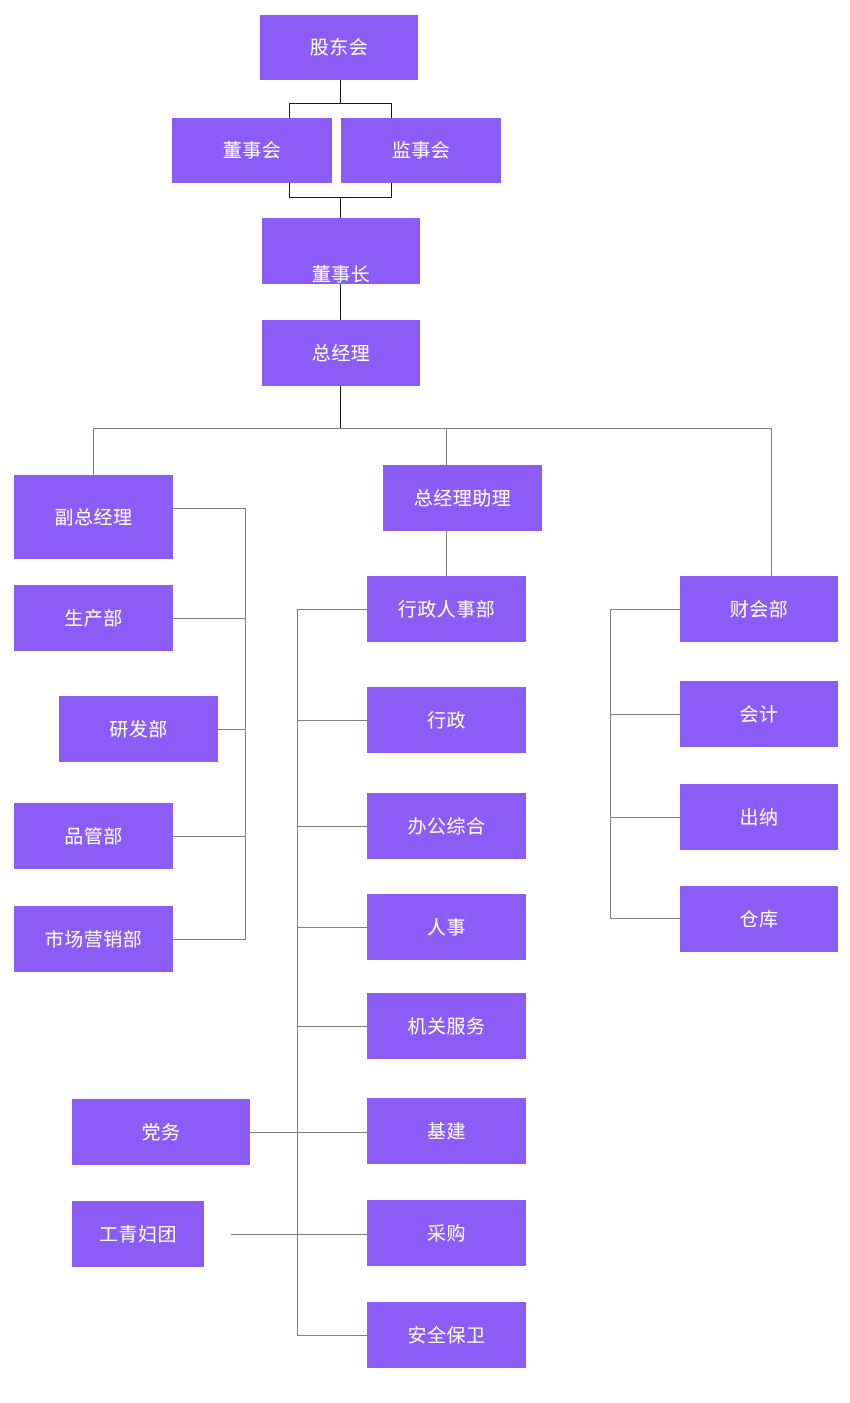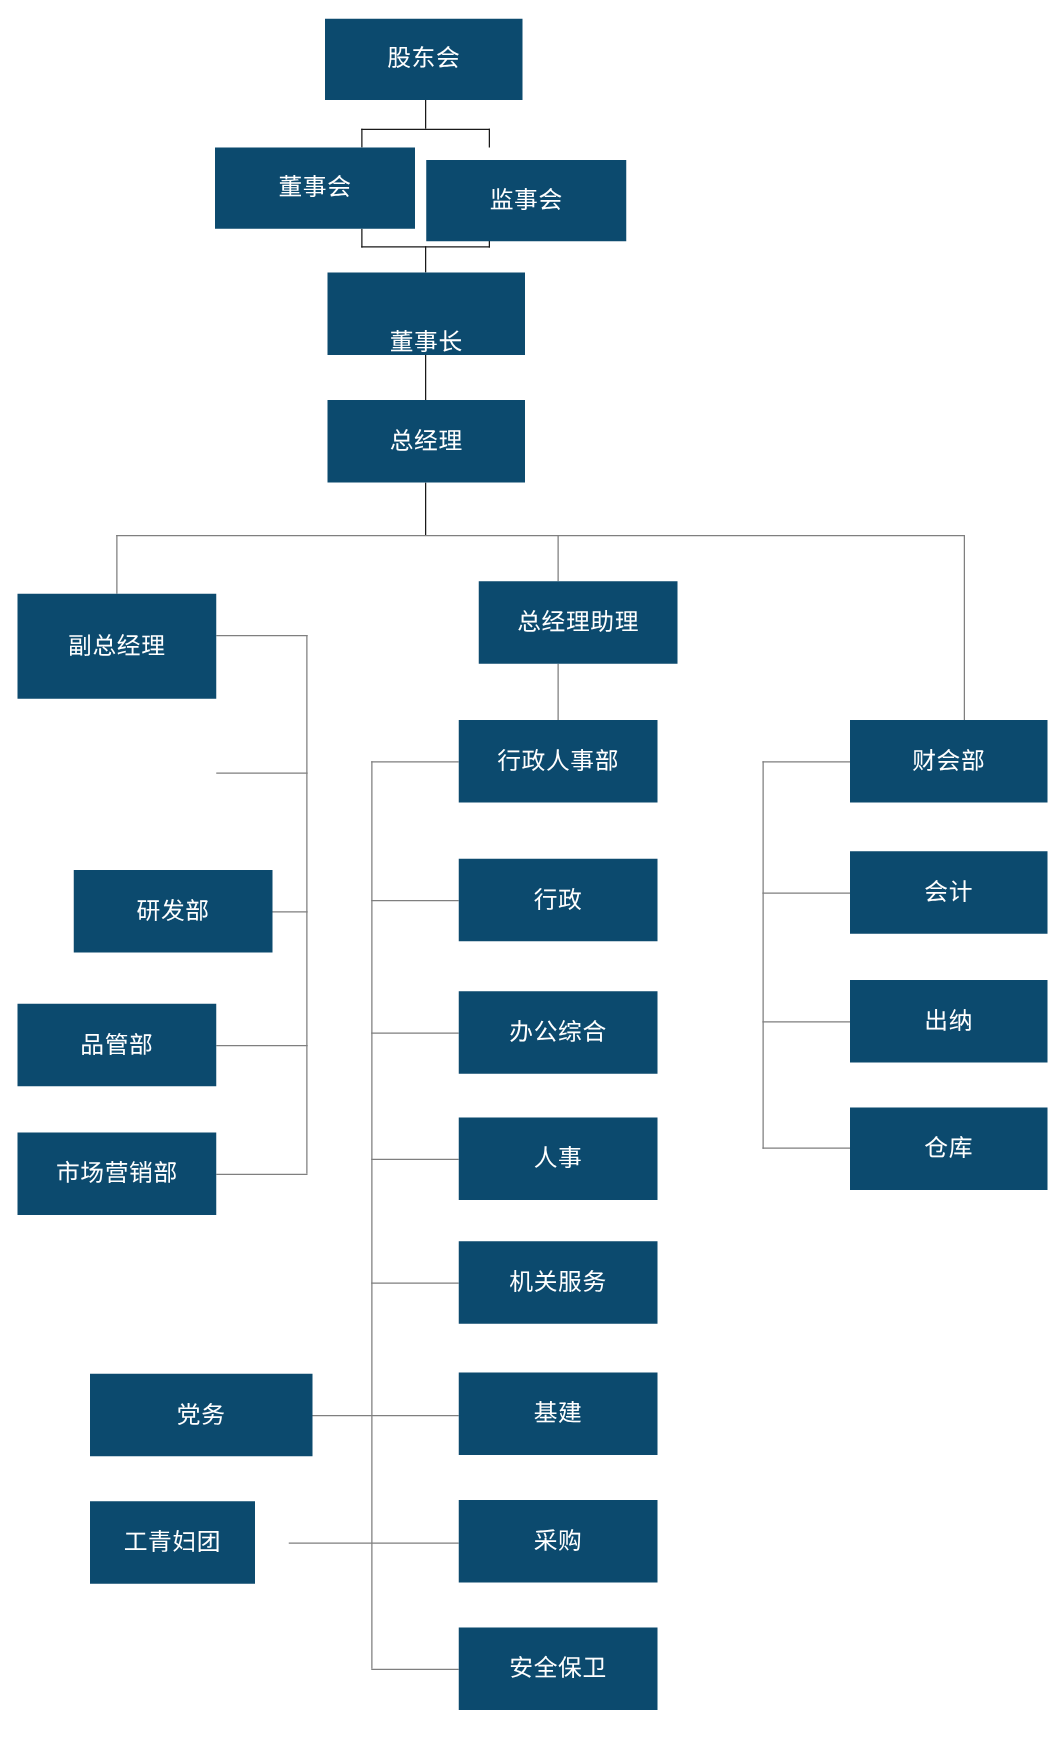--- a/index.html
+++ b/index.html
@@ -14,21 +14,21 @@
   #chart {
     position: relative;
     width: 850px;
     height: 1403px;
     background: #ffffff;
     overflow: hidden;
   }
   .node {
     position: absolute;
     box-sizing: border-box;
-    background: #0c4a6e;
+    background: #8b5cf6;
     color: #ffffff;
     display: flex;
     align-items: center;
     justify-content: center;
     font-size: 19px;
     line-height: 1;
     letter-spacing: 0.5px;
     white-space: nowrap;
     z-index: 3;
   }
@@ -105,36 +105,39 @@
   <div class="edge h" style="left:610px; top:918px; width:71px;"></div>
 
   <div class="node" style="left:260px; top:15px; width:158px; height:65px;">
     <span class="node-label">股东会</span>
   </div>
 
   <div class="node" style="left:172px; top:118px; width:160px; height:65px;">
     <span class="node-label">董事会</span>
   </div>
 
-  <div class="node" style="left:341px; top:118px; width:160px; height:65px;margin-top:10px;">
+  <div class="node" style="left:341px; top:118px; width:160px; height:65px;">
     <span class="node-label">监事会</span>
   </div>
 
   <div class="node" style="left:262px; top:218px; width:158px; height:66px;align-items:flex-end;">
     <span class="node-label">董事长</span>
   </div>
 
   <div class="node" style="left:262px; top:320px; width:158px; height:66px;">
     <span class="node-label">总经理</span>
   </div>
 
   <div class="node" style="left:14px; top:475px; width:159px; height:84px;">
     <span class="node-label">副总经理</span>
   </div>
 
+  <div class="node" style="left:14px; top:585px; width:159px; height:66px;">
+    <span class="node-label">生产部</span>
+  </div>
 
   <div class="node" style="left:14px; top:696px; width:159px; height:66px;margin-left:45px;">
     <span class="node-label">研发部</span>
   </div>
 
   <div class="node" style="left:14px; top:803px; width:159px; height:66px;">
     <span class="node-label">品管部</span>
   </div>
 
   <div class="node" style="left:14px; top:906px; width:159px; height:66px;">

